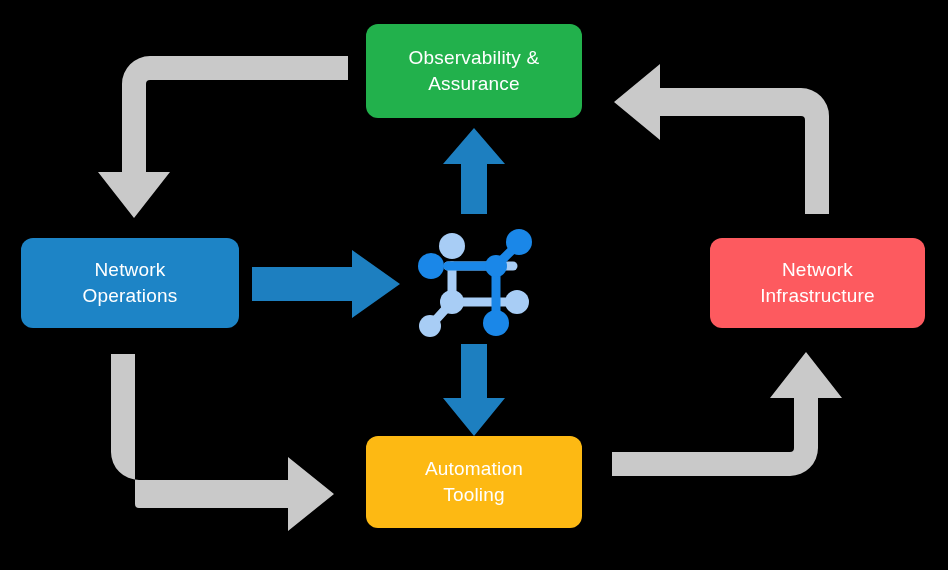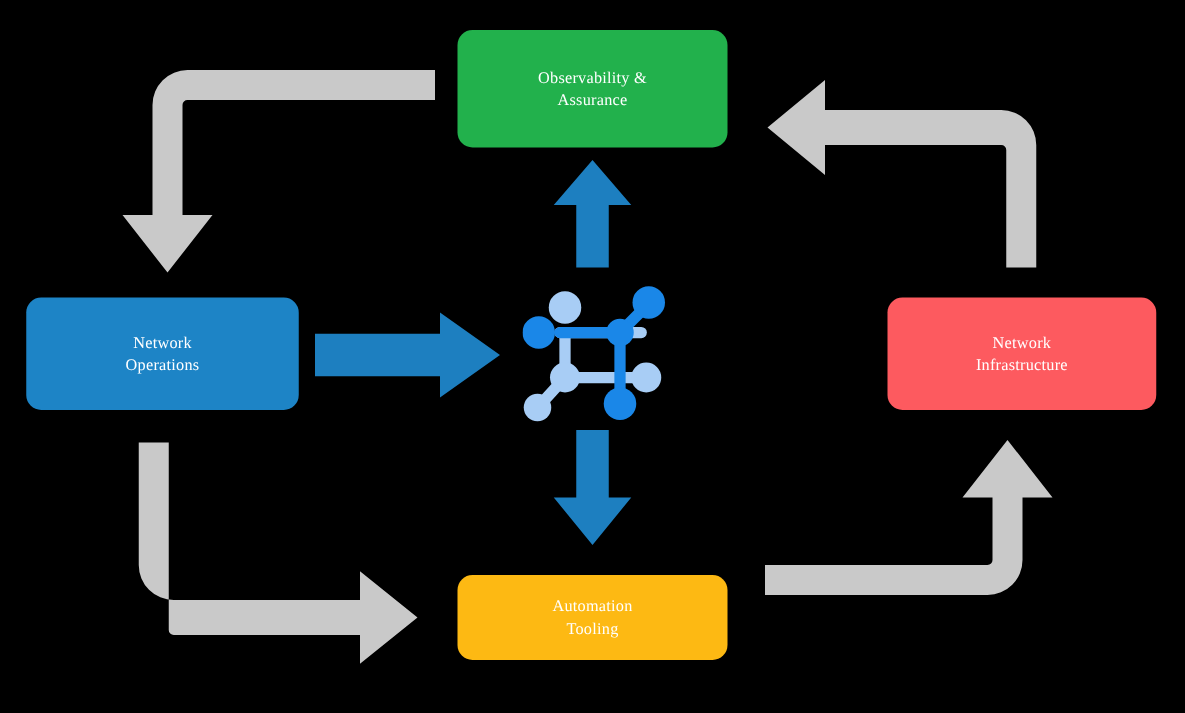--- a/index.html
+++ b/index.html
@@ -16,42 +16,42 @@
     font-family: "Liberation Sans", sans-serif;
   }
   .node-box {
     position: absolute;
     border-radius: 12px;
     display: flex;
     align-items: center;
     justify-content: center;
     text-align: center;
     color: #ffffff;
-    font-size: 13px;
+    font-size: 19px;
     line-height: 1.35;
-    font-family: Liberation Serif, serif;
+    font-family: Liberation Sans, sans-serif;
     letter-spacing: 0.2px;
     box-sizing: border-box;
     padding: 6px 10px;
     white-space: pre-line;
   }
   #box-observability {
     left: 366px; top: 24px; width: 216px; height: 94px;
     background: #22b14c;
   }
   #box-operations {
     left: 21px; top: 238px; width: 218px; height: 90px;
     background: #1d84c6;
   }
   #box-infrastructure {
     left: 710px; top: 238px; width: 215px; height: 90px;
     background: #fd5a5f;
   }
   #box-automation {
-    left: 366px; top: 460px; width: 216px; height: 68px;
+    left: 366px; top: 436px; width: 216px; height: 92px;
     background: #fdb913;
   }
   #flow-svg {
     position: absolute;
     left: 0; top: 0;
     width: 948px;
     height: 570px;
   }
   #center-icon {
     position: absolute;

